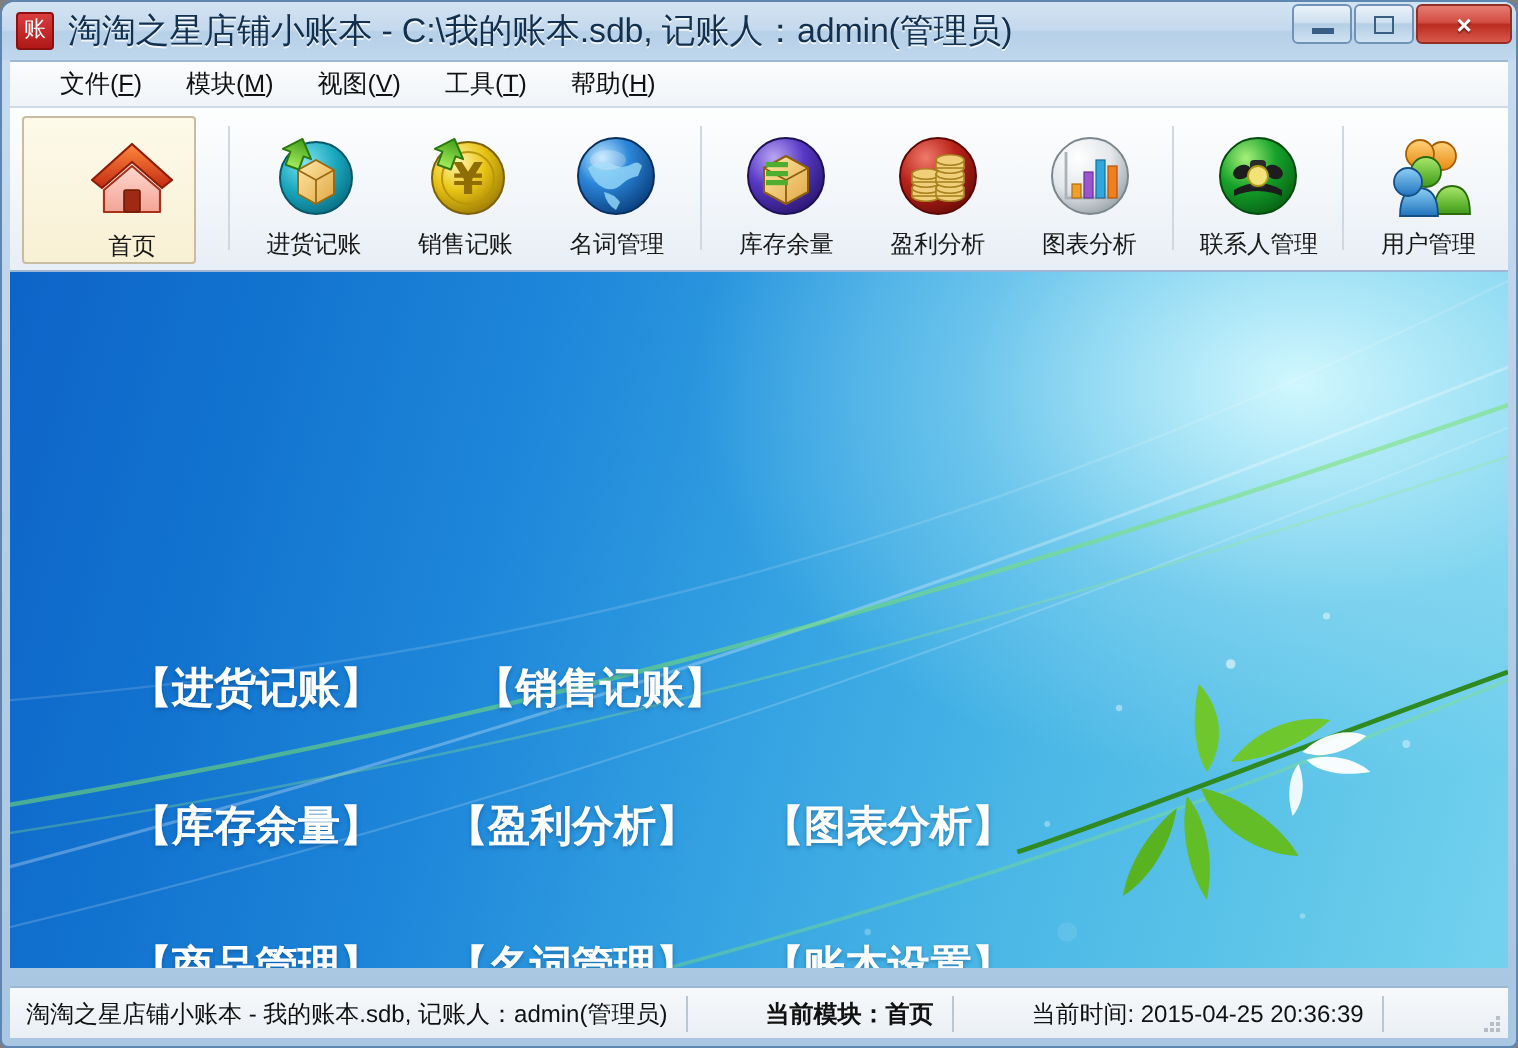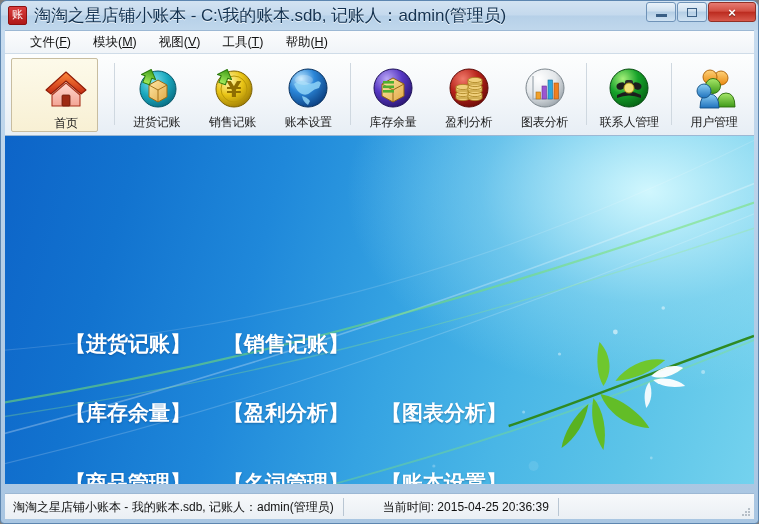--- a/index.html
+++ b/index.html
@@ -326,21 +326,21 @@
                 <stop offset="0.45" stop-color="#2b86d8"></stop>
                 <stop offset="1" stop-color="#0b3f80"></stop>
             </radialGradient>
           </defs>
           <circle cx="24" cy="24" r="19" fill="url(#globeG)" stroke="#07305e" stroke-width="1"></circle>
           <path d="M10 20 q6 -5 12 -2 q5 3 10 0 q3 -2 5 1 l-2 5 q-5 1 -8 4 q-4 4 -9 2 q-5 -2 -8 -10 Z" fill="#8fd3f7" opacity="0.85"></path>
           <path d="M18 32 q5 1 8 5 l-2 4 q-5 -3 -6 -9 Z" fill="#8fd3f7" opacity="0.85"></path>
           <ellipse cx="20" cy="16" rx="9" ry="5" fill="#ffffff" opacity="0.22"></ellipse>
         </svg>
       </div>
-      <div class="tb-label">账本设置</div>
+      <div class="tb-label">名词管理</div>
     </div>
 
     <div class="tb-sep"></div>
 
     <div class="tb-btn">
       <div class="tb-icon">
         <svg viewBox="0 0 48 48" width="48" height="48">
           <defs>
             <radialGradient id="purpG" cx="34%" cy="26%" r="80%">
               <stop offset="0" stop-color="#b9a6f5"></stop>
@@ -498,35 +498,36 @@
       <path d="M585 268 C 570 280, 560 298, 558 312 C 572 303, 582 286, 585 268 Z" fill="#59b220"></path>
 
       <path d="M648 240 C 658 230, 672 228, 680 232 C 670 240, 658 244, 648 240 Z" fill="#ffffff" opacity="0.95"></path>
       <path d="M650 244 C 662 240, 676 244, 682 250 C 670 252, 657 251, 650 244 Z" fill="#ffffff" opacity="0.95"></path>
       <path d="M646 246 C 650 256, 648 266, 643 272 C 640 262, 641 252, 646 246 Z" fill="#ffffff" opacity="0.9"></path>
     </svg>
 
     <div class="links">
 
       <div class="link" style="left:60px; top:194px;">【进货记账】</div>
-      <div class="link" style="left:218px; top:194px;">【销售记账】</div>
+      <div class="link" style="left:232px; top:194px;">【销售记账】</div>
 
       <div class="link" style="left:60px; top:263px;">【库存余量】</div>
       <div class="link" style="left:218px; top:263px;font-family:Liberation Serif, serif;">【盈利分析】</div>
       <div class="link" style="left:376px; top:263px;">【图表分析】</div>
 
       <div class="link" style="left:60px; top:333px;">【商品管理】</div>
       <div class="link" style="left:218px; top:333px;">【名词管理】</div>
       <div class="link" style="left:376px; top:333px;">【账本设置】</div>
 
     </div>
   </div>
 
   <div class="statusbar">
     <div class="sb-cell first">淘淘之星店铺小账本 - 我的账本.sdb,  记账人：admin(管理员)</div>
+    <div class="sb-cell bold">当前模块：首页</div>
     <div class="sb-cell">当前时间: 2015-04-25 20:36:39</div>
     <svg class="sb-grip" viewBox="0 0 12 12">
       <g fill="#8a97a3">
         <rect x="9" y="9" width="2" height="2"></rect>
           <rect x="6" y="9" width="2" height="2"></rect>
           <rect x="3" y="9" width="2" height="2"></rect>
         <rect x="9" y="6" width="2" height="2"></rect>
           <rect x="6" y="6" width="2" height="2"></rect>
         <rect x="9" y="3" width="2" height="2"></rect>
       </g>

